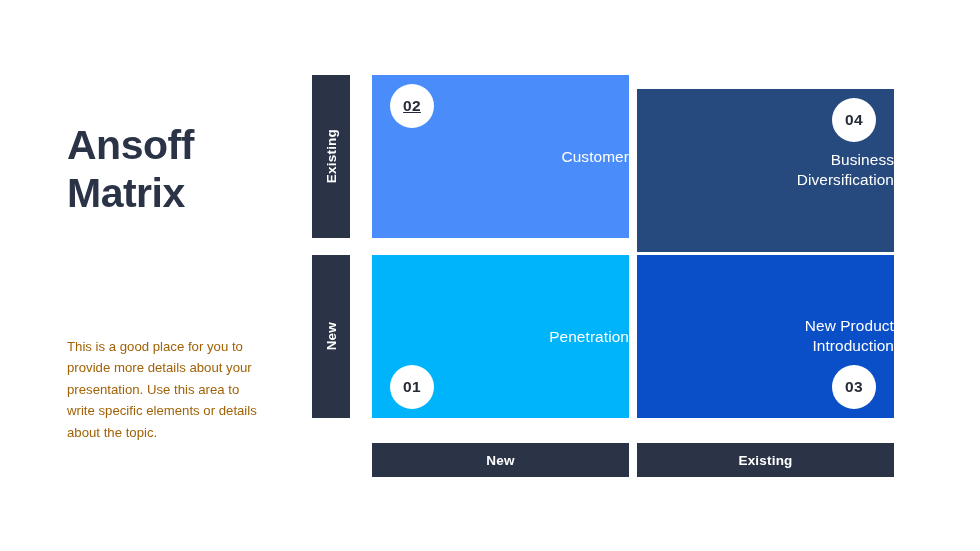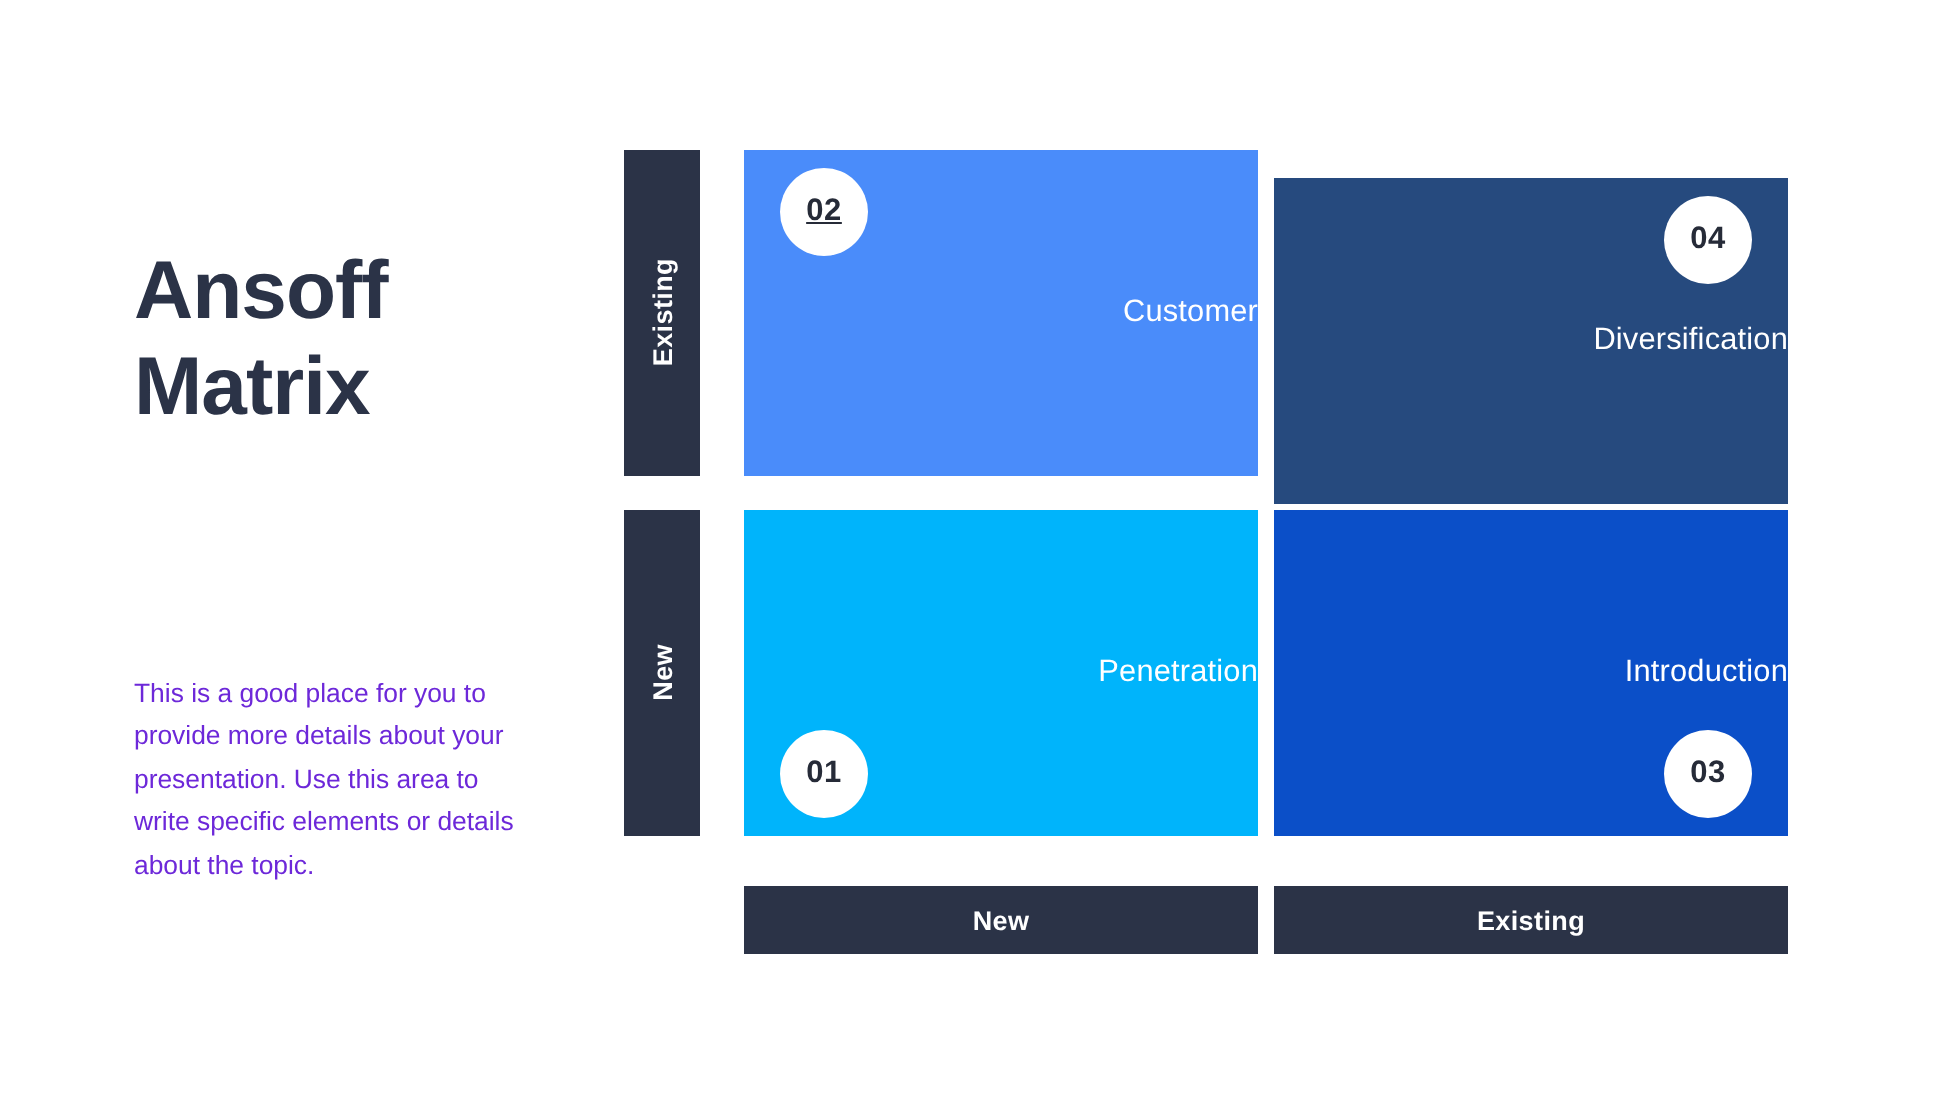--- a/index.html
+++ b/index.html
@@ -37,21 +37,21 @@
   #slide-title .t-line {
     display: block;
   }
   #slide-body {
     position: absolute;
     top: 336px;
     left: 0;
     width: 200px;
     font-size: 13.2px;
     line-height: 1.62;
-    color: #6d28d9;
+    color: #a16207;
   }
 
   
   #matrix {
     position: absolute;
     left: 312px;
     top: 75px;
     width: 582px;
     height: 402px;
   }
@@ -168,34 +168,36 @@
   <div class="quad" id="quad-tl">
     <div class="badge badge-tl">02</div>
     <div class="quad-label">
       <span class="q-line">Customer</span>
     </div>
   </div>
 
   <div class="quad" id="quad-tr">
     <div class="badge badge-tr">04</div>
     <div class="quad-label">
+      <span class="q-line">Business</span>
       <span class="q-line">Diversification</span>
     </div>
   </div>
 
   <div class="quad" id="quad-bl">
     <div class="badge badge-bl">01</div>
     <div class="quad-label">
       <span class="q-line">Penetration</span>
     </div>
   </div>
 
   <div class="quad" id="quad-br">
     <div class="badge badge-br">03</div>
     <div class="quad-label">
+      <span class="q-line">New Product</span>
       <span class="q-line">Introduction</span>
     </div>
   </div>
 
   <div class="axis-h" id="axis-col-left">New</div>
   <div class="axis-h" id="axis-col-right">Existing</div>
 
 </div>
 
 </body></html>

